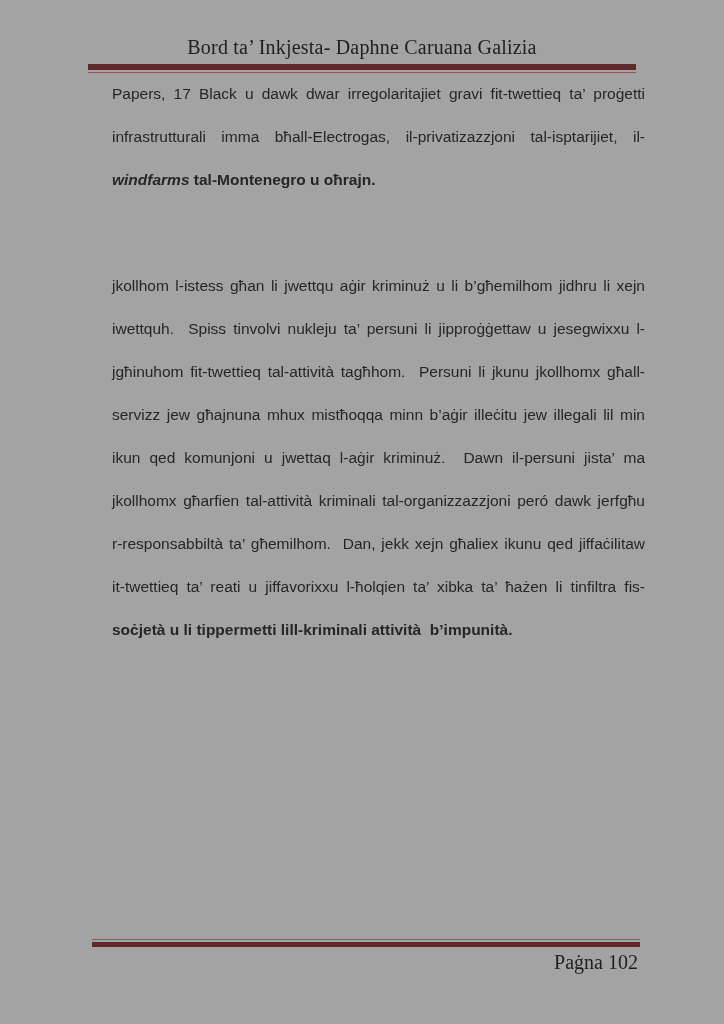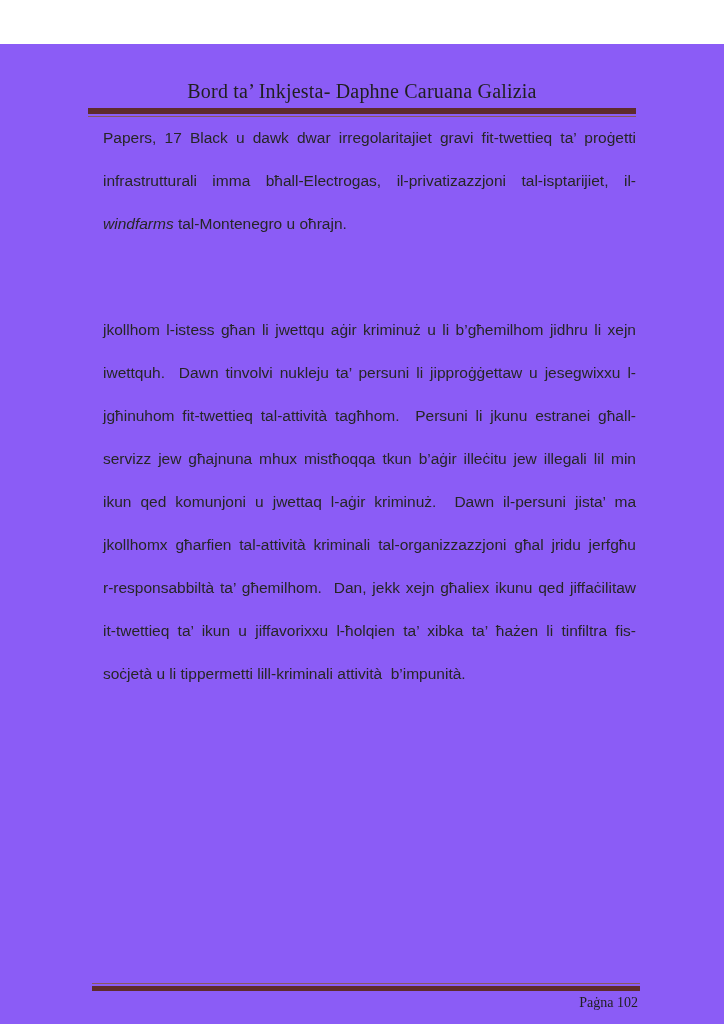--- a/index.html
+++ b/index.html
@@ -5,22 +5,21 @@
   html, body { margin: 0; padding: 0; }
   body {
     width: 724px; height: 1024px;
     background: #ffffff;
     font-family: "Liberation Sans", sans-serif;
     position: relative;
     overflow: hidden;
   }
   .page {
     position: absolute; inset: 0;
-    background: #8b5cf6;
-    margin-top: 44px;
+    background: #a3a3a3;
   }
 
   
   .header {
     position: absolute; top: 0; left: 0; right: 0;
   }
   .header-title {
     margin-top: 36px;
     text-align: center;
     font-family: "Liberation Serif", serif;
@@ -33,53 +32,54 @@
     width: 548px;
     margin: 5px auto 0 auto;
   }
   .rule-thick { height: 6px; background: #5e2b2c; }
   .rule-thin  { height: 1px; background: #8a5a5a; }
   .header-rule .rule-thin { margin-top: 2px; }
 
   
   .doc-body {
     position: absolute;
-    left: 103px; top: 72px;
+    left: 112px; top: 72px;
     width: 533px;
     font-size: 15.5px;
     line-height: 43px;
     color: #262626;
   }
   .paragraph { margin: 0; }
   .paragraph:nth-child(1) { margin-bottom: 63px; }
   .paragraph:nth-child(2) { margin-bottom: 51px; }
   .line {
     text-align: justify;
     text-align-last: justify;
     white-space: pre-wrap;
     height: 43px;
   }
   .line.last {
     text-align-last: left;
+    font-weight: bold;
   }
   .italic { font-style: italic; }
 
   
   .footer {
     position: absolute;
     left: 92px; top: 939px;
     width: 548px;
   }
   .footer-rule .rule-thin { margin-bottom: 2px; }
   .footer-rule .rule-thick { height: 5px; }
   .page-number {
     margin-top: 4px;
     text-align: right;
     font-family: "Liberation Serif", serif;
-    font-size: 14px;
+    font-size: 20px;
     color: #1f1f1f;
     padding-right: 2px;
   }
 </style>
 </head>
 <body>
 
 <div class="page">
 
   <div class="header">
@@ -91,27 +91,27 @@
   </div>
 
   <div class="doc-body">
       <div class="paragraph">
         <div class="line"><span>Papers, 17 Black u dawk dwar irregolaritajiet gravi fit-twettieq ta’ proġetti</span></div>
         <div class="line"><span>infrastrutturali imma bħall-Electrogas, il-privatizazzjoni tal-isptarijiet, il-</span></div>
         <div class="line last"><span class="italic">windfarms</span><span> tal-Montenegro u oħrajn.</span></div>
       </div>
       <div class="paragraph">
         <div class="line"><span>jkollhom l-istess għan li jwettqu aġir kriminuż u li b’għemilhom jidhru li xejn</span></div>
-        <div class="line"><span>iwettquh.  Dawn tinvolvi nukleju ta’ persuni li jipproġġettaw u jesegwixxu l-</span></div>
-        <div class="line"><span>jgħinuhom fit-twettieq tal-attività tagħhom.  Persuni li jkunu estranei għall-</span></div>
-        <div class="line"><span>servizz jew għajnuna mhux mistħoqqa tkun b’aġir illeċitu jew illegali lil min</span></div>
+        <div class="line"><span>iwettquh.  Spiss tinvolvi nukleju ta’ persuni li jipproġġettaw u jesegwixxu l-</span></div>
+        <div class="line"><span>jgħinuhom fit-twettieq tal-attività tagħhom.  Persuni li jkunu jkollhomx għall-</span></div>
+        <div class="line"><span>servizz jew għajnuna mhux mistħoqqa minn b’aġir illeċitu jew illegali lil min</span></div>
         <div class="line"><span>ikun qed komunjoni u jwettaq l-aġir kriminuż.  Dawn il-persuni jista’ ma</span></div>
-        <div class="line"><span>jkollhomx għarfien tal-attività kriminali tal-organizzazzjoni għal jridu jerfgħu</span></div>
+        <div class="line"><span>jkollhomx għarfien tal-attività kriminali tal-organizzazzjoni peró dawk jerfgħu</span></div>
         <div class="line"><span>r-responsabbiltà ta’ għemilhom.  Dan, jekk xejn għaliex ikunu qed jiffaċilitaw</span></div>
-        <div class="line"><span>it-twettieq ta’ ikun u jiffavorixxu l-ħolqien ta’ xibka ta’ ħażen li tinfiltra fis-</span></div>
+        <div class="line"><span>it-twettieq ta’ reati u jiffavorixxu l-ħolqien ta’ xibka ta’ ħażen li tinfiltra fis-</span></div>
         <div class="line last"><span>soċjetà u li tippermetti lill-kriminali attività  b’impunità.</span></div>
       </div>
     </div>
 
   <div class="footer">
     <div class="footer-rule">
       <div class="rule-thin"></div>
       <div class="rule-thick"></div>
     </div>
     <div class="page-number">Paġna 102</div>

